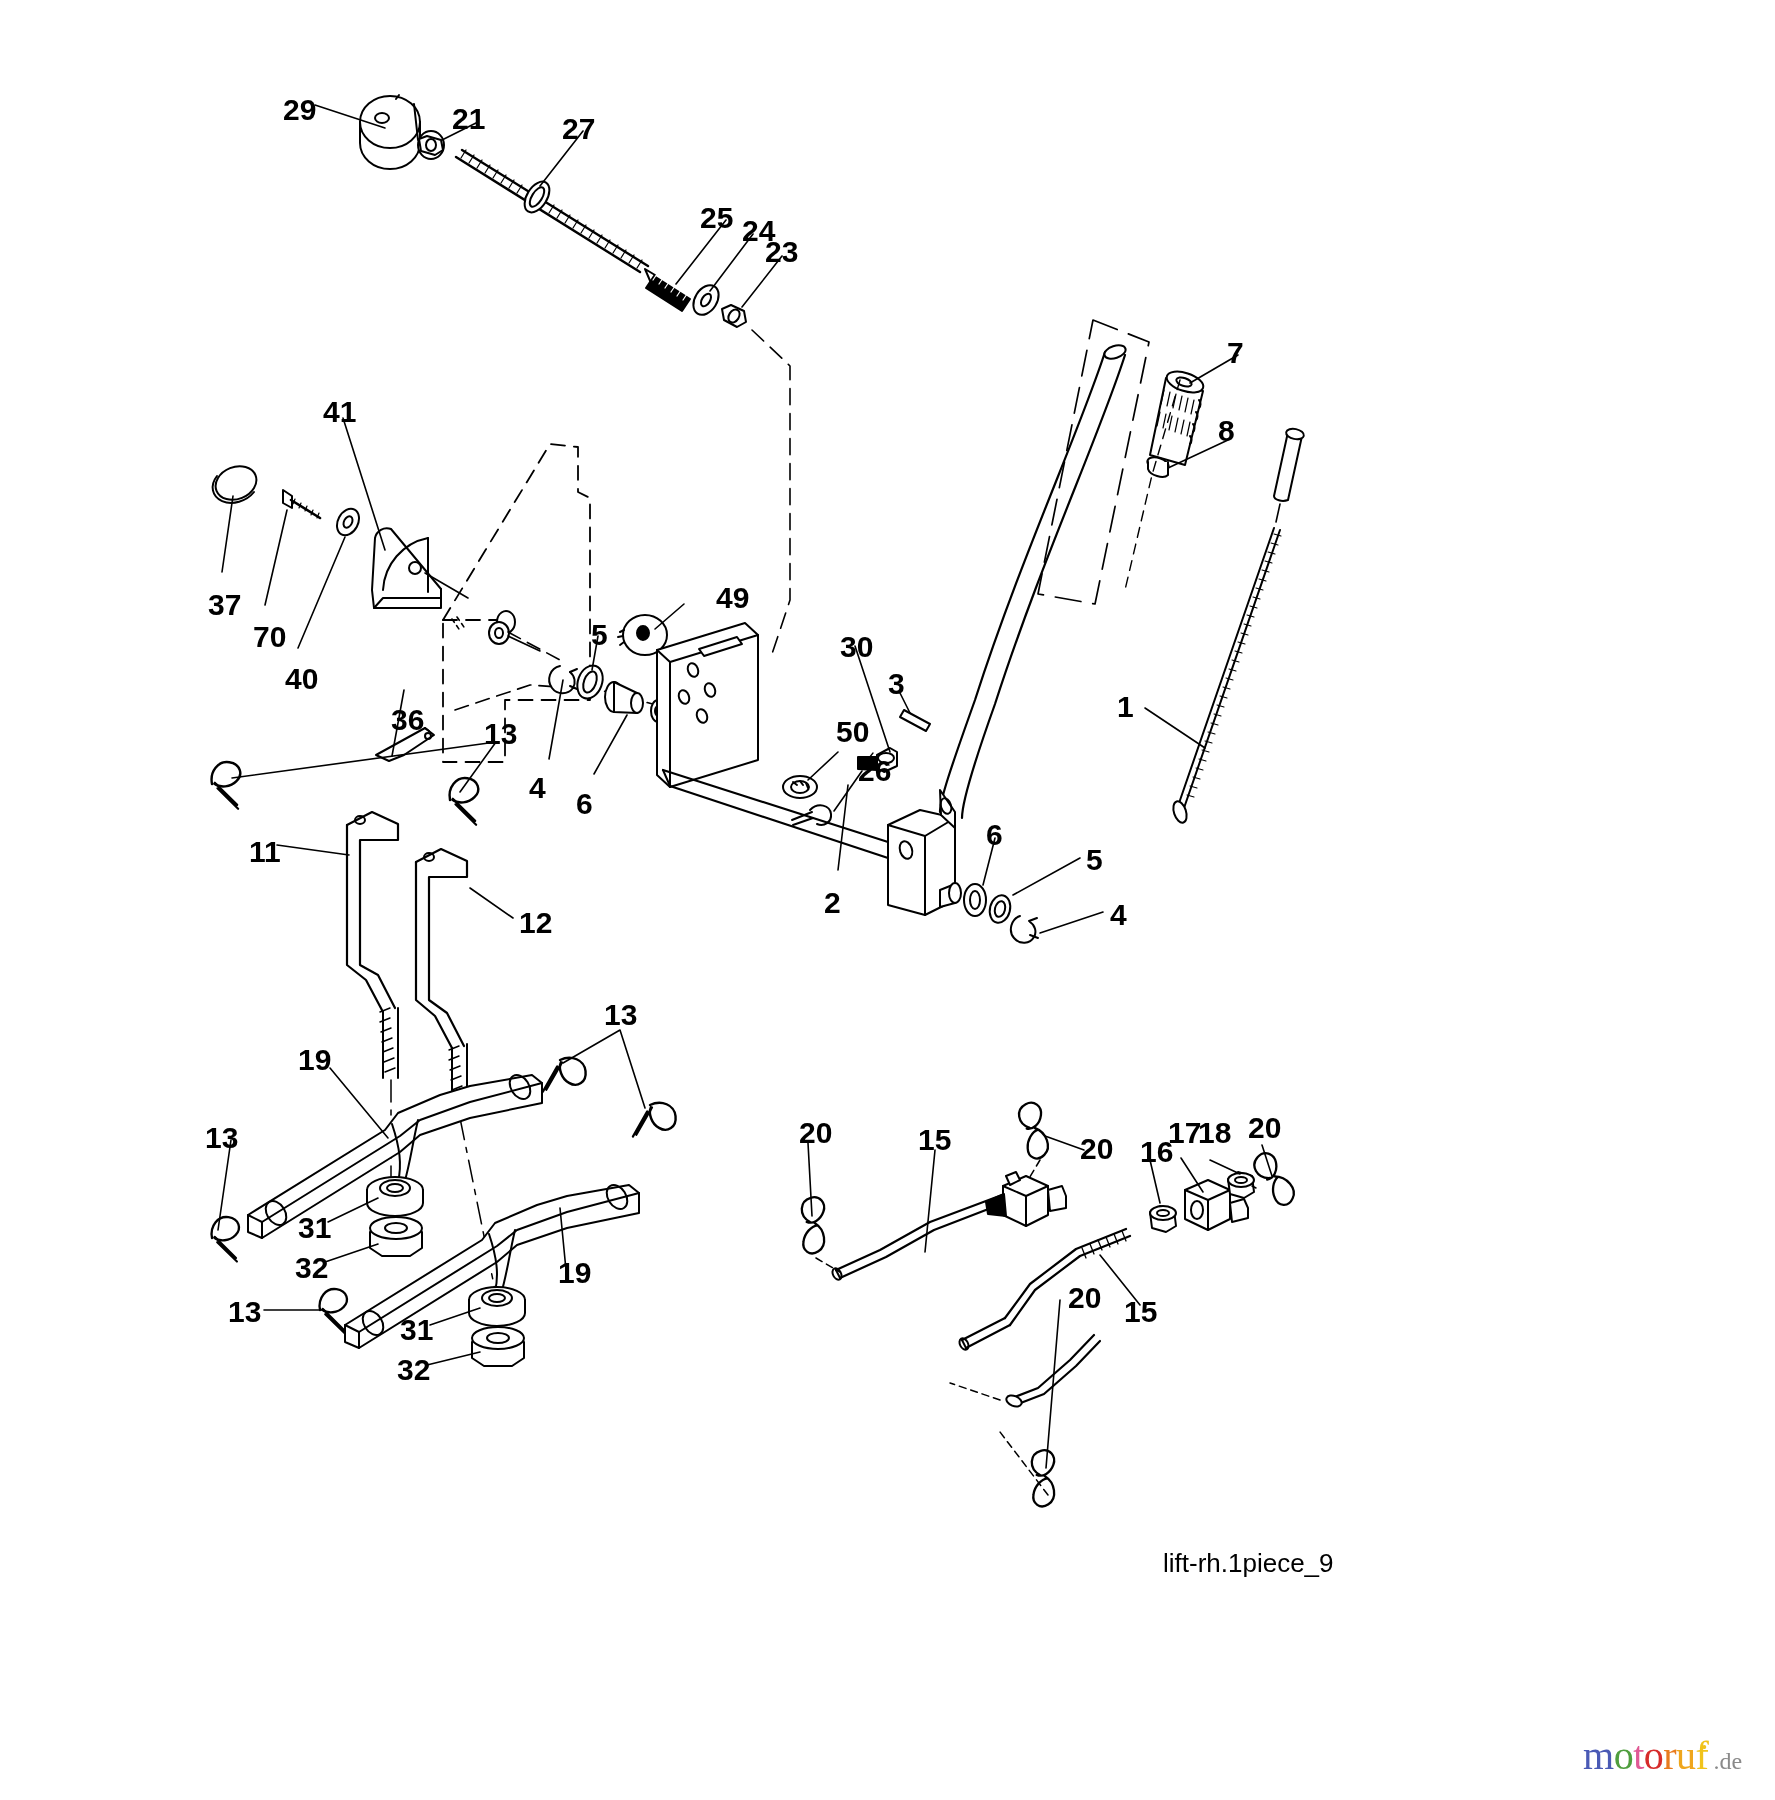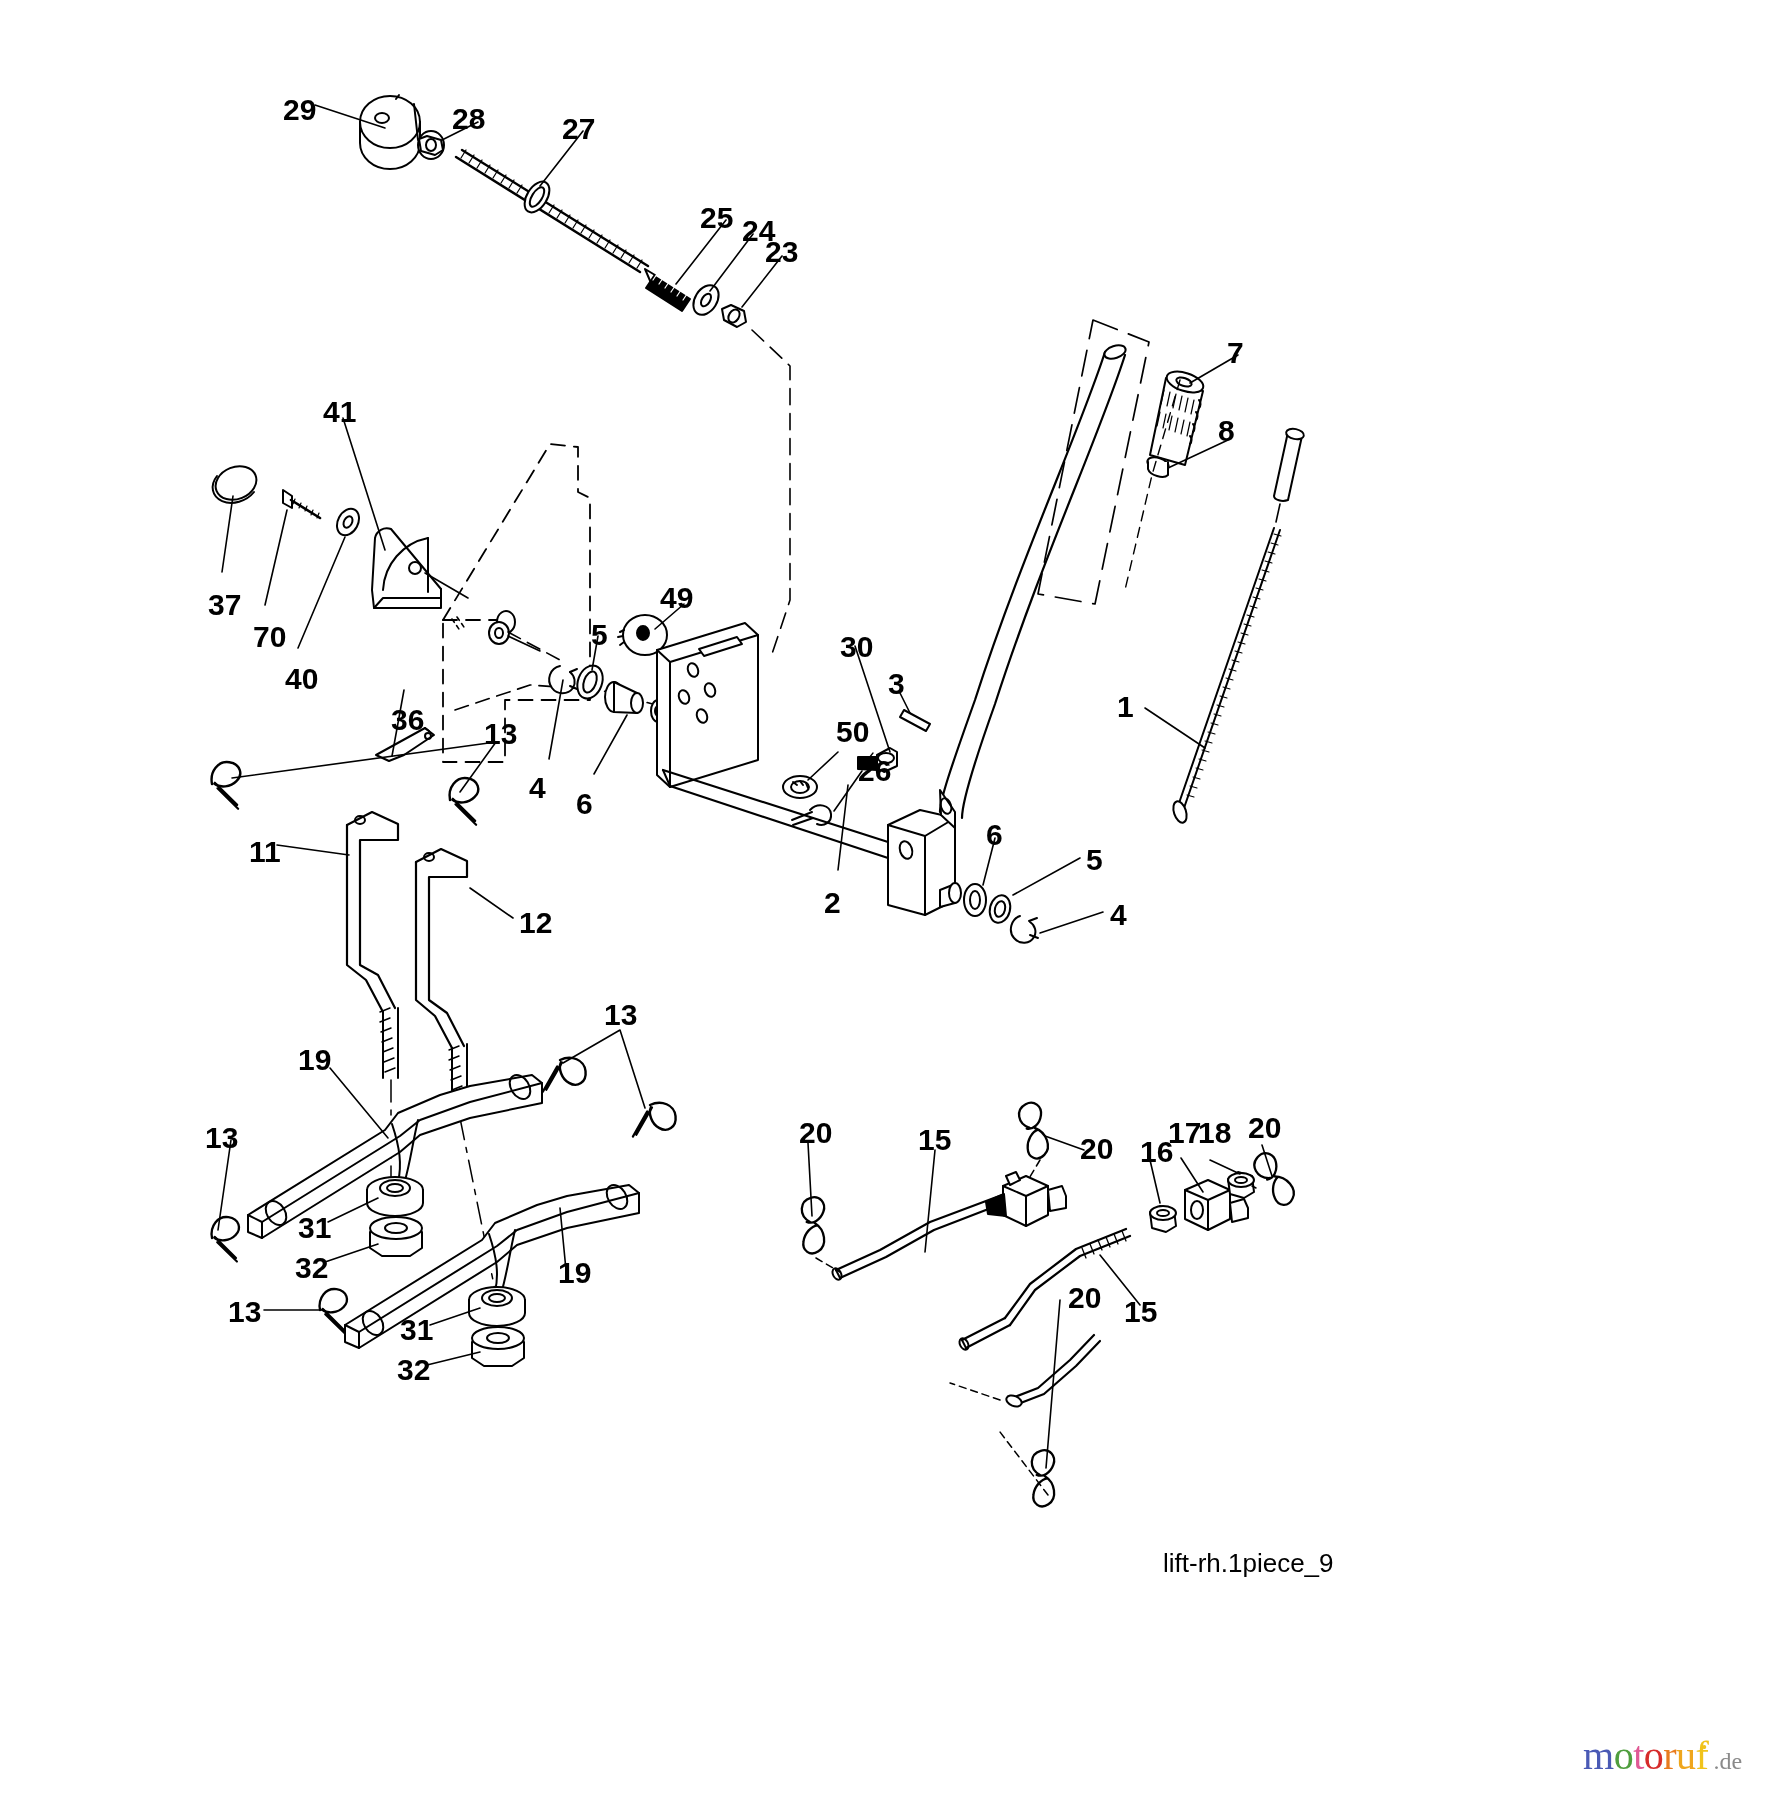--- a/index.html
+++ b/index.html
@@ -486,33 +486,33 @@
         <path d="M1094,1335 L1070,1360 L1038,1388 L1012,1398" stroke-width="2.2"></path>
         <path d="M1100,1341 L1076,1366 L1044,1394 L1018,1404" stroke-width="2.2"></path>
         <ellipse cx="1014" cy="1401" rx="5" ry="8" transform="rotate(-68 1014 1401)" fill="#fff"></ellipse>
       </g>
 
     </g>
   </svg>
 
   <div id="callout-layer">
       <div class="callout" style="left: 283px; top: 95px;">29</div>
-      <div class="callout" style="left: 452px; top: 104px;">28</div>
+      <div class="callout" style="left: 452px; top: 104px;">21</div>
       <div class="callout" style="left: 562px; top: 114px;">27</div>
       <div class="callout" style="left: 700px; top: 203px;">25</div>
       <div class="callout" style="left: 742px; top: 216px;">24</div>
       <div class="callout" style="left: 765px; top: 237px;">23</div>
       <div class="callout" style="left: 1227px; top: 338px;">7</div>
       <div class="callout" style="left: 1218px; top: 416px;">8</div>
       <div class="callout" style="left: 323px; top: 397px;">41</div>
       <div class="callout" style="left: 208px; top: 590px;">37</div>
       <div class="callout" style="left: 253px; top: 622px;">70</div>
       <div class="callout" style="left: 285px; top: 664px;">40</div>
       <div class="callout" style="left: 391px; top: 705px;">36</div>
-      <div class="callout" style="left: 660px; top: 583px;">49</div>
+      <div class="callout" style="left: 716px; top: 583px;">49</div>
       <div class="callout" style="left: 591px; top: 620px;">5</div>
       <div class="callout" style="left: 529px; top: 773px;">4</div>
       <div class="callout" style="left: 576px; top: 789px;">6</div>
       <div class="callout" style="left: 484px; top: 719px;">13</div>
       <div class="callout" style="left: 840px; top: 632px;">30</div>
       <div class="callout" style="left: 836px; top: 717px;">50</div>
       <div class="callout" style="left: 888px; top: 669px;">3</div>
       <div class="callout" style="left: 858px; top: 756px;">26</div>
       <div class="callout" style="left: 1117px; top: 692px;">1</div>
       <div class="callout" style="left: 824px; top: 888px;">2</div>

